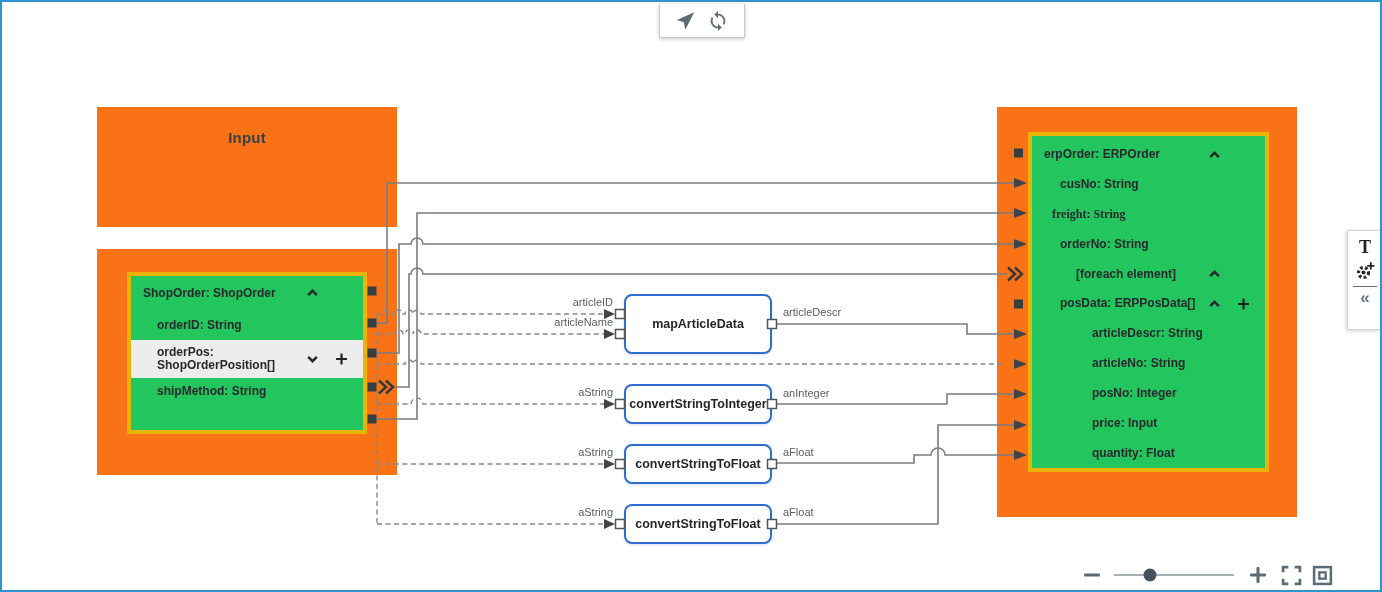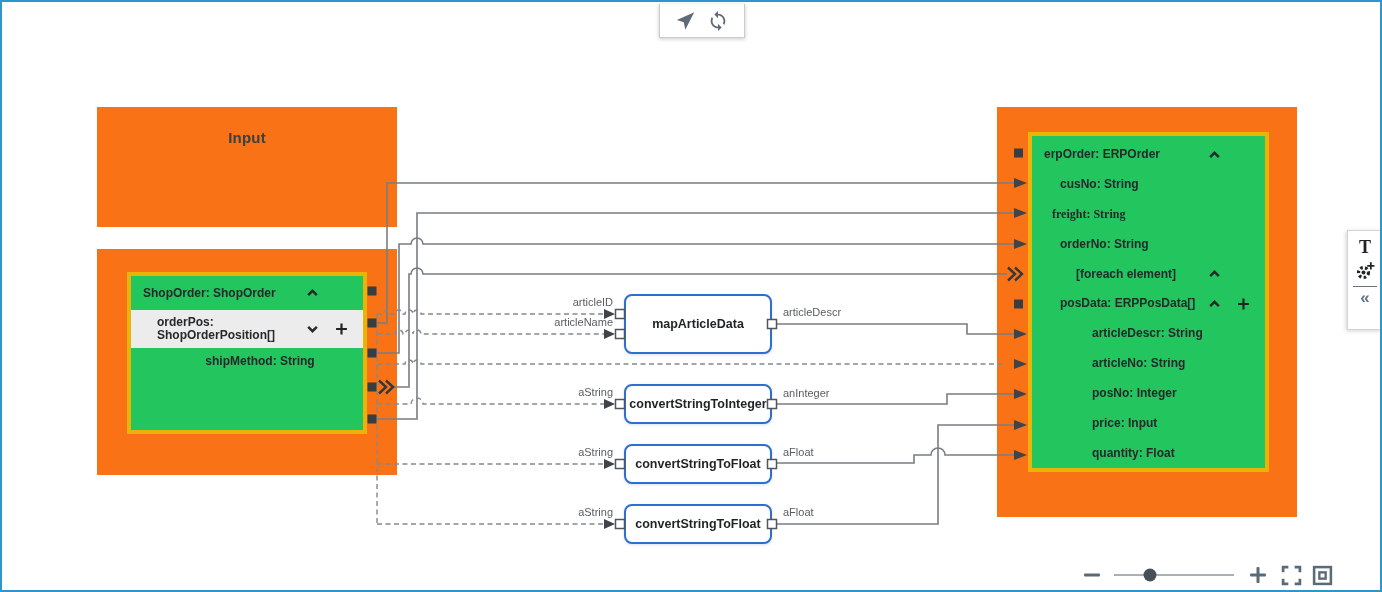--- a/index.html
+++ b/index.html
@@ -57,34 +57,37 @@
 
 <div class="tree-box" style="left:125px;top:270px;width:240px;height:162px;">
   <div class="trow" style="height:34px;padding-left:12px;">
     <span>ShopOrder: ShopOrder</span>
     <span class="chev-wrap">
         <svg width="13" height="13" viewBox="0 0 12 12">
           <polyline points="2,8 6,4 10,8" fill="none" stroke="#26292c" stroke-width="2.3"></polyline>
         </svg>
       </span>
   </div>
+  <div class="trow" style="height:30px;padding-left:26px;">
+    <span>orderID: String</span>
+  </div>
   <div class="trow sel" style="height:38px;padding-left:26px;">
     <span style="display:inline-block;width:125px;">orderPos: ShopOrderPosition[]</span>
     <span class="chev-wrap">
         <svg width="13" height="13" viewBox="0 0 12 12">
           <polyline points="2,4 6,8 10,4" fill="none" stroke="#26292c" stroke-width="2.3"></polyline>
         </svg>
       </span>
     <span class="plus-wrap">
         <svg width="13" height="13" viewBox="0 0 12 12">
           <path d="M5 1h2v4h4v2H7v4H5V7H1V5h4z" fill="#1f2326"></path>
         </svg>
       </span>
   </div>
-  <div class="trow" style="height:26px;padding-left:26px;justify-content:center;">
+  <div class="trow" style="height:26px;padding-left:26px;">
     <span>shipMethod: String</span>
   </div>
 </div>
 
 <div class="tree-box" style="left:1026px;top:130px;width:241px;height:340px;padding-top:4px;">
   <div class="trow" style="flex:1;padding-left:12px;">
     <span>erpOrder: ERPOrder</span>
     <span class="chev-wrap">
         <svg width="13" height="13" viewBox="0 0 12 12">
           <polyline points="2,8 6,4 10,8" fill="none" stroke="#26292c" stroke-width="2.3"></polyline>

